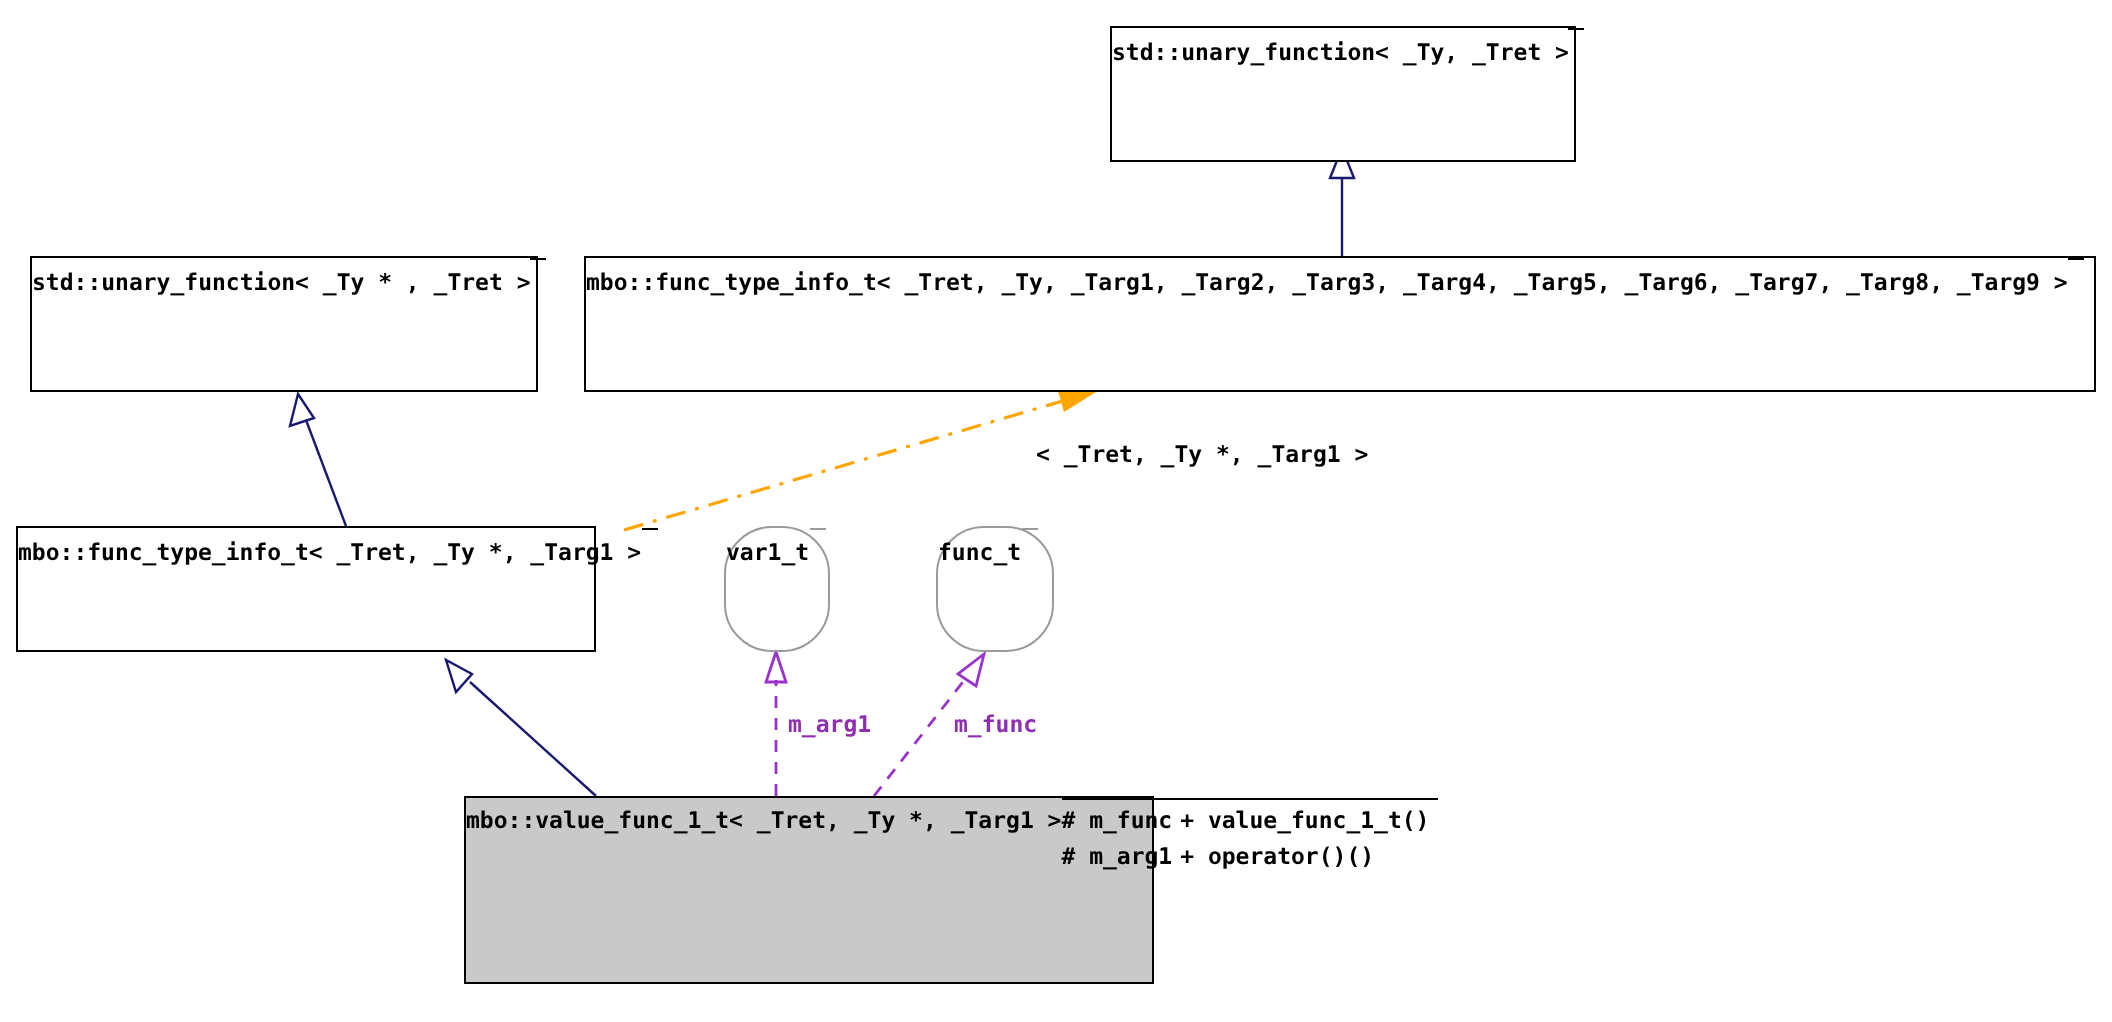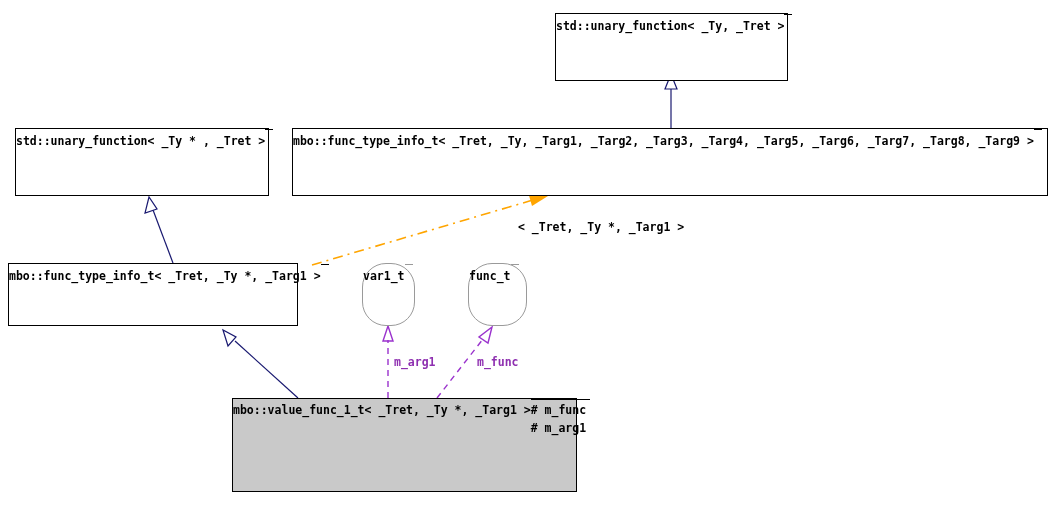--- a/index.html
+++ b/index.html
@@ -163,20 +163,24 @@
     <div class="compartment attrs" style="height:19px;"></div>
     <div class="compartment ops" style="height:19px;"></div>
   </div>
 
   <div class="uml-class gray" style="left:232px; top:398px; width:345px; height:94px;">
     <div class="compartment title" style="height:21px;">mbo::value_func_1_t&lt; _Tret, _Ty *, _Targ1 &gt;</div>
     <div class="compartment attrs" style="height:38px;">
       <div class="member"># m_func</div>
       <div class="member"># m_arg1</div>
     </div>
+    <div class="compartment ops" style="height:38px;">
+      <div class="member">+ value_func_1_t()</div>
+      <div class="member">+ operator()()</div>
+    </div>
   </div>
 
   <div class="edge-label" style="left:475px; top:220px;margin-left:43px;">&lt; _Tret, _Ty *, _Targ1 &gt;</div>
 
   <div class="edge-label assoc" style="left:394px; top:355px;">m_arg1</div>
 
   <div class="edge-label assoc" style="left:477px; top:355px;">m_func</div>
 
 </div>
 

